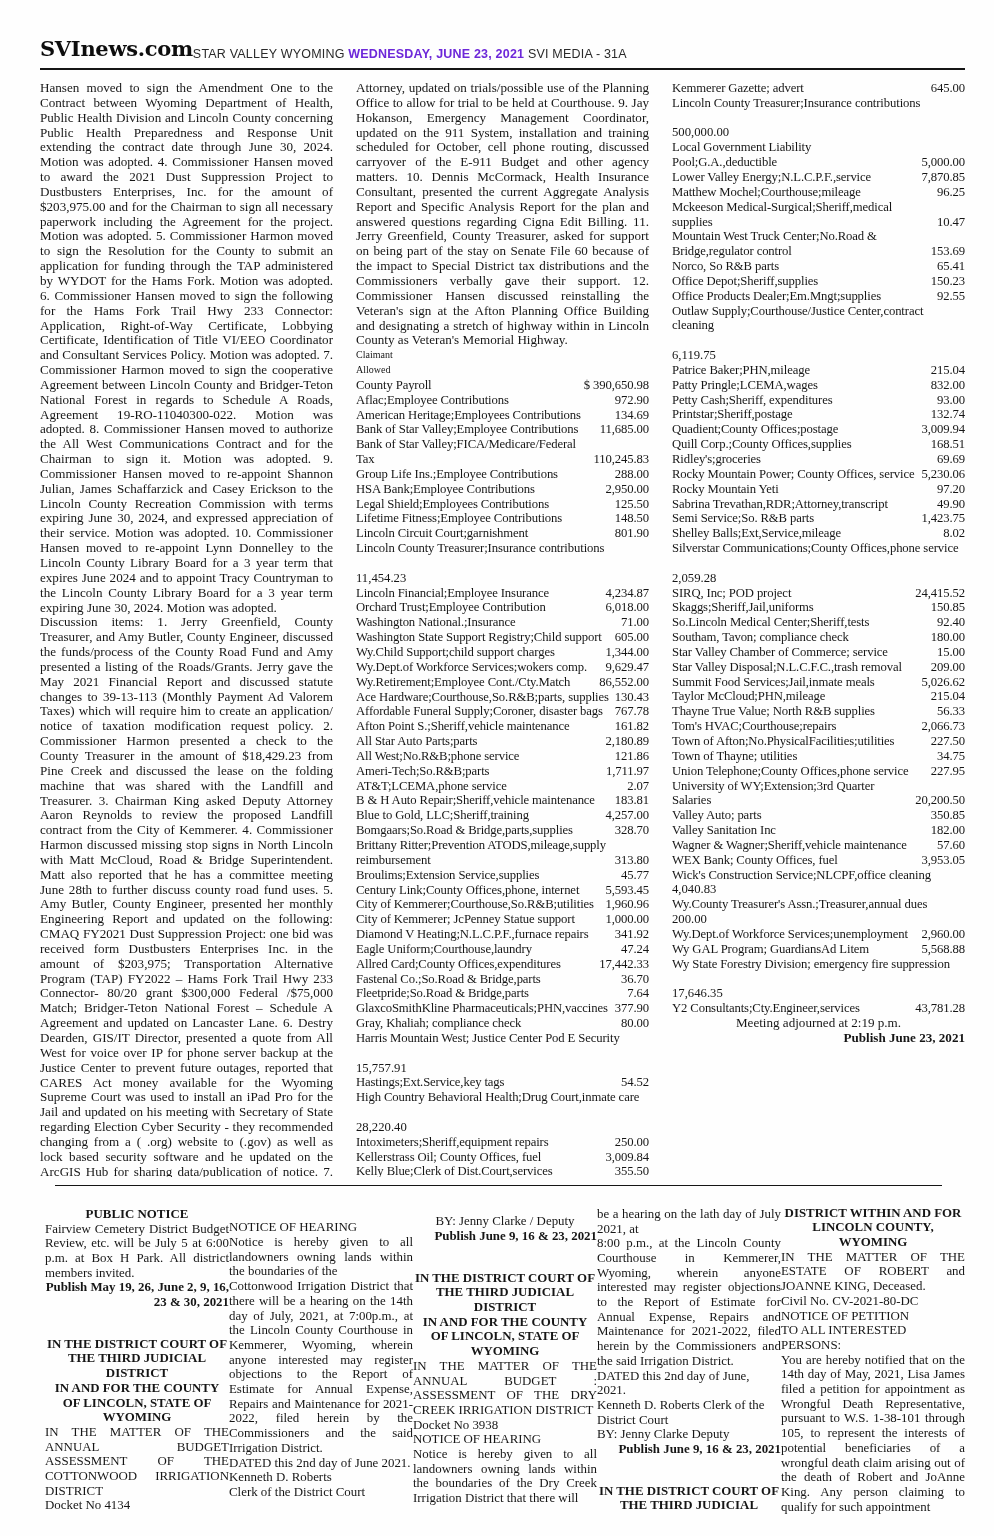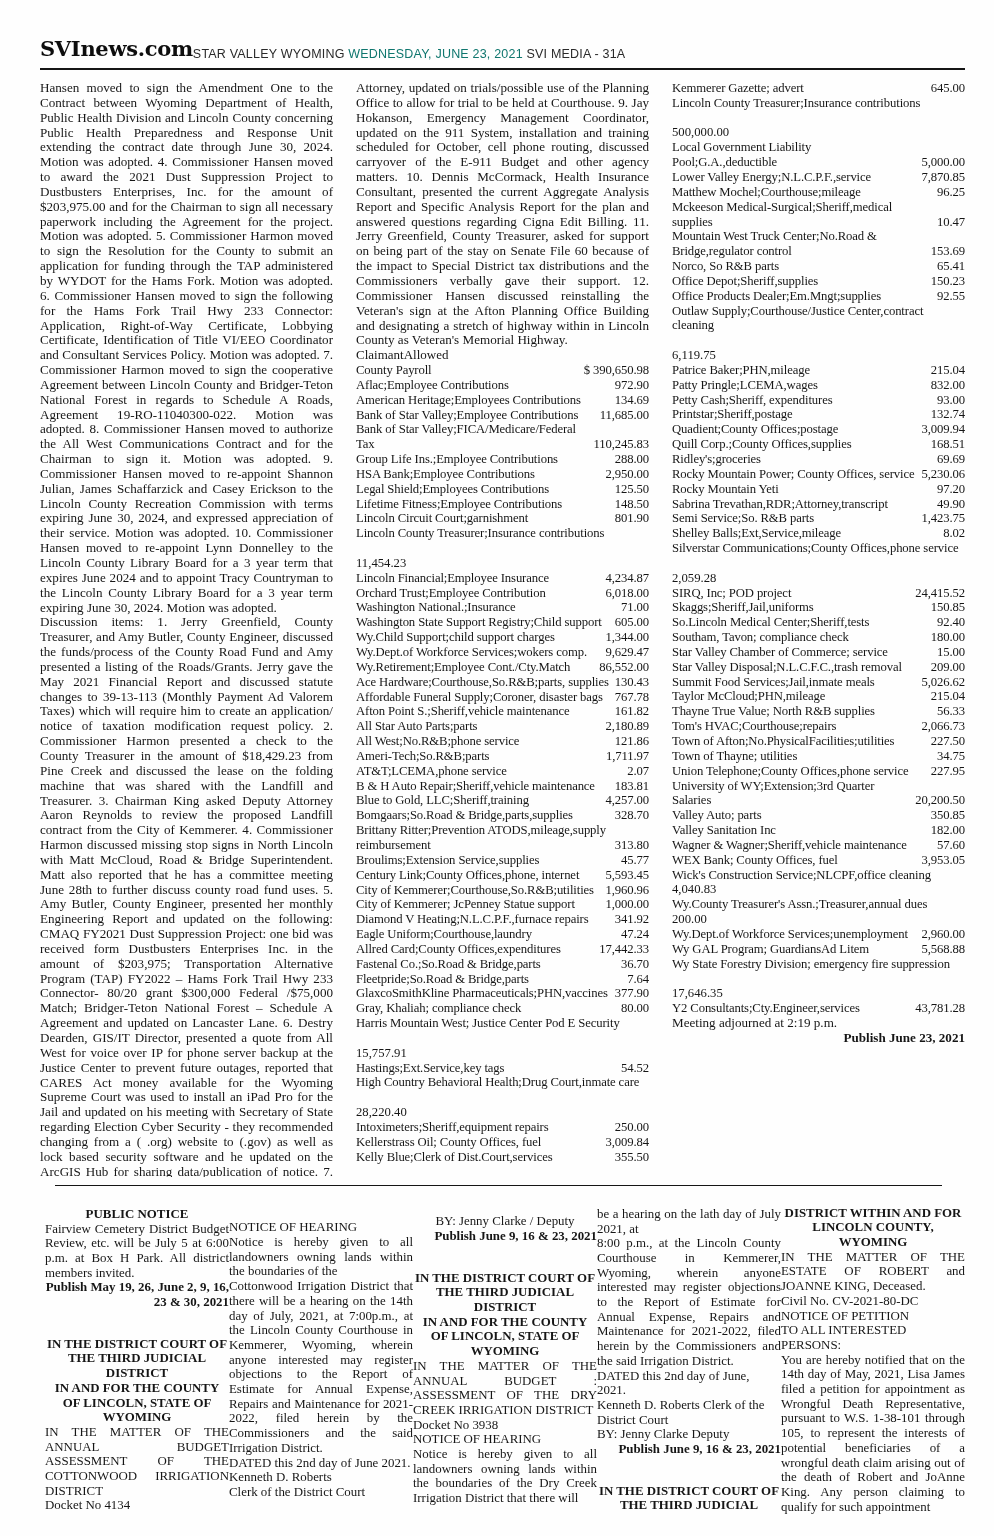--- a/index.html
+++ b/index.html
@@ -3,34 +3,34 @@
 <meta charset="utf-8">
 <style>
   html,body{margin:0;padding:0;background:#e8e8e8;}
   .page{position:relative;width:994px;height:1536px;background:#fefefe;color:#161616;
         font-family:"Liberation Serif",serif;overflow:hidden;margin:0 auto;}
   
   .hdr{display:flex;justify-content:flex-start;align-items:flex-end;
        padding:36px 30px 5px 40px;}
   .logo{font-family:"DejaVu Serif",serif;font-weight:bold;font-size:21px;letter-spacing:-0.3px;color:#0d0d0d;}
   .hdr-right{font-family:"Liberation Sans",sans-serif;font-size:12.5px;color:#2a2a2a;letter-spacing:0.2px;}
-  .hdr-right .b{font-weight:normal;color:#0f766e;}
+  .hdr-right .b{font-weight:bold;color:#6d28d9;}
   .rule{border:0;border-top:2.2px solid #151515;margin:2px 29px 7px 40px;}
   
   .cols{display:flex;gap:23px;padding:4px 29px 0 40px;height:1096px;overflow:hidden;}
   .col{flex:1 1 0;font-size:13.1px;line-height:14.85px;text-align:justify;overflow-wrap:break-word;}
   .para{margin:0;}
-  .claims-header{display:flex;justify-content:flex-start;font-size:13px;}
+  .claims-header{display:flex;justify-content:space-between;font-size:10px;flex-direction:column;}
   .claim{display:flex;align-items:flex-end;gap:5px;font-size:12.7px;letter-spacing:-0.12px;}
   .claim .nm{flex:1 1 auto;text-align:left;}
   .claim .amt{flex:0 0 auto;white-space:nowrap;}
   .claim-name{font-size:12.7px;letter-spacing:-0.12px;text-align:left;}
   .claim-amt-line{font-size:12.7px;text-align:left;}
   .gapline{height:14.8px;}
-  .closing{text-align:left;}
+  .closing{text-align:center;}
   .pub{font-weight:bold;text-align:right;}
   
   .rule2{border:0;border-top:1.6px solid #151515;margin:8px 52px 0 55px;}
   .ncols{display:flex;padding:14px 29px 0 45px;height:320px;overflow:hidden;align-items:center;}
   .ncol{flex:1 1 0;font-size:12.9px;line-height:14.7px;overflow-wrap:break-word;}
   .nb-h{font-weight:bold;text-align:center;}
   .nb-p{text-align:justify;}
   .nb-pl{text-align:left;}
   .nb-c{text-align:center;}
   .nb-pub{font-weight:bold;text-align:right;}

